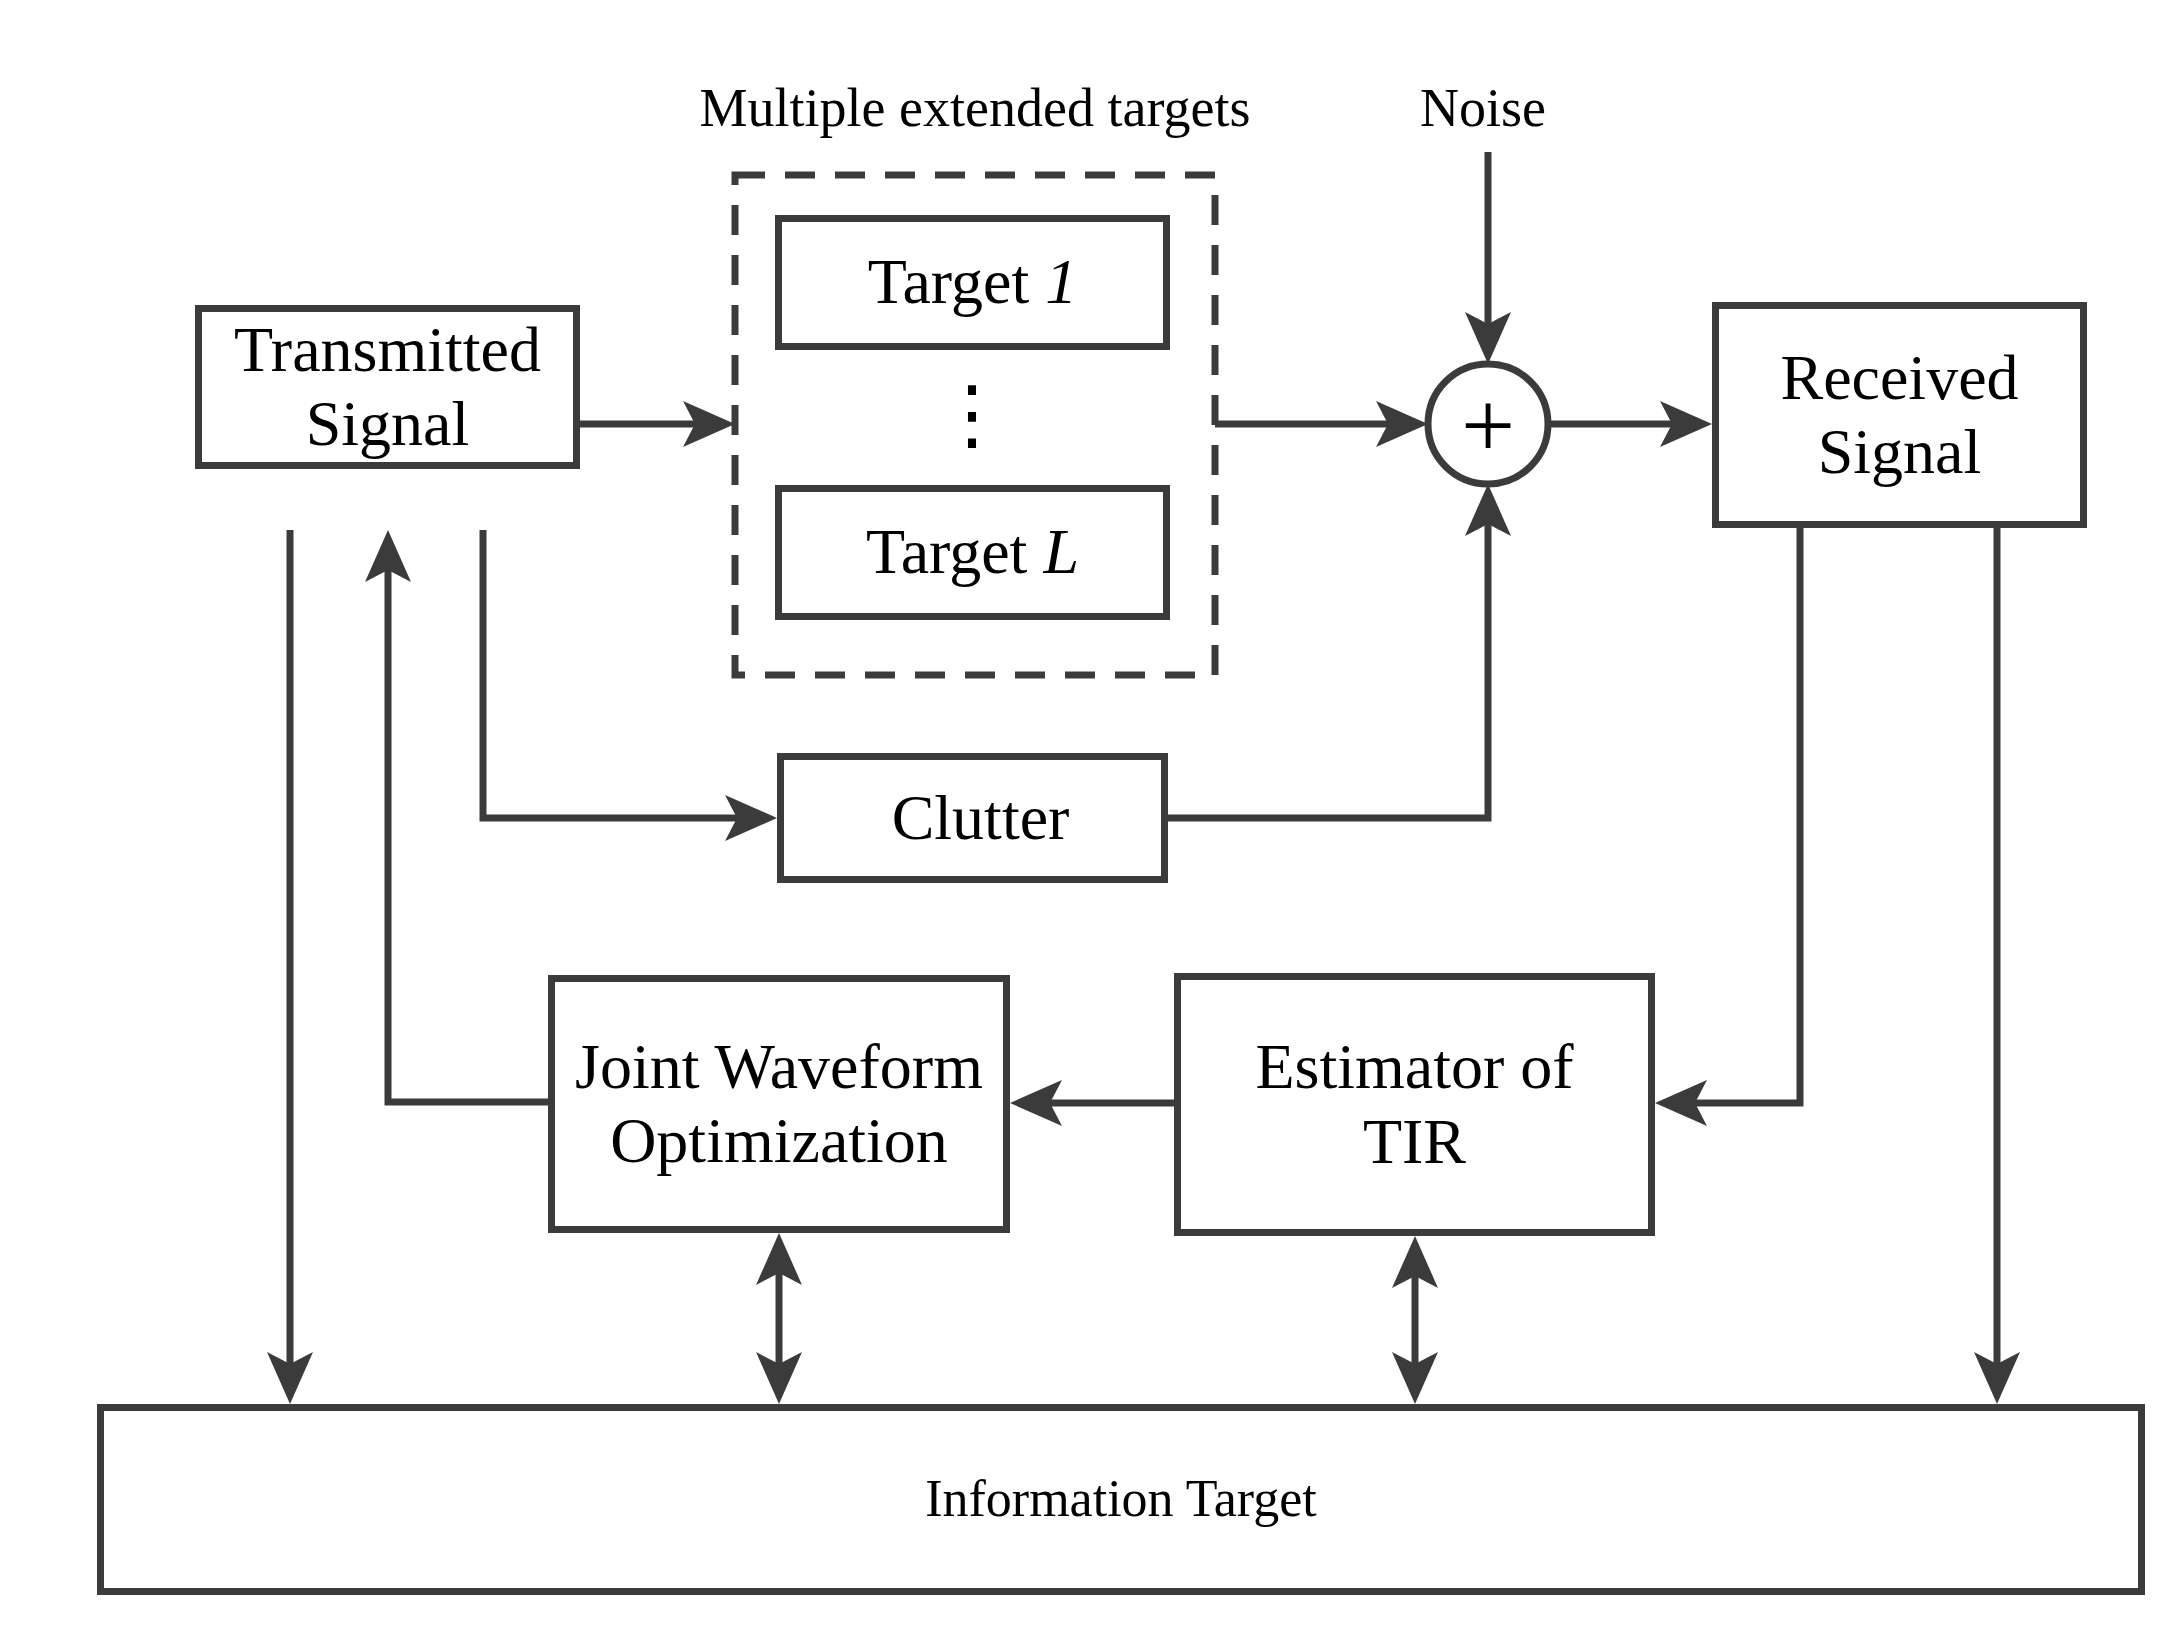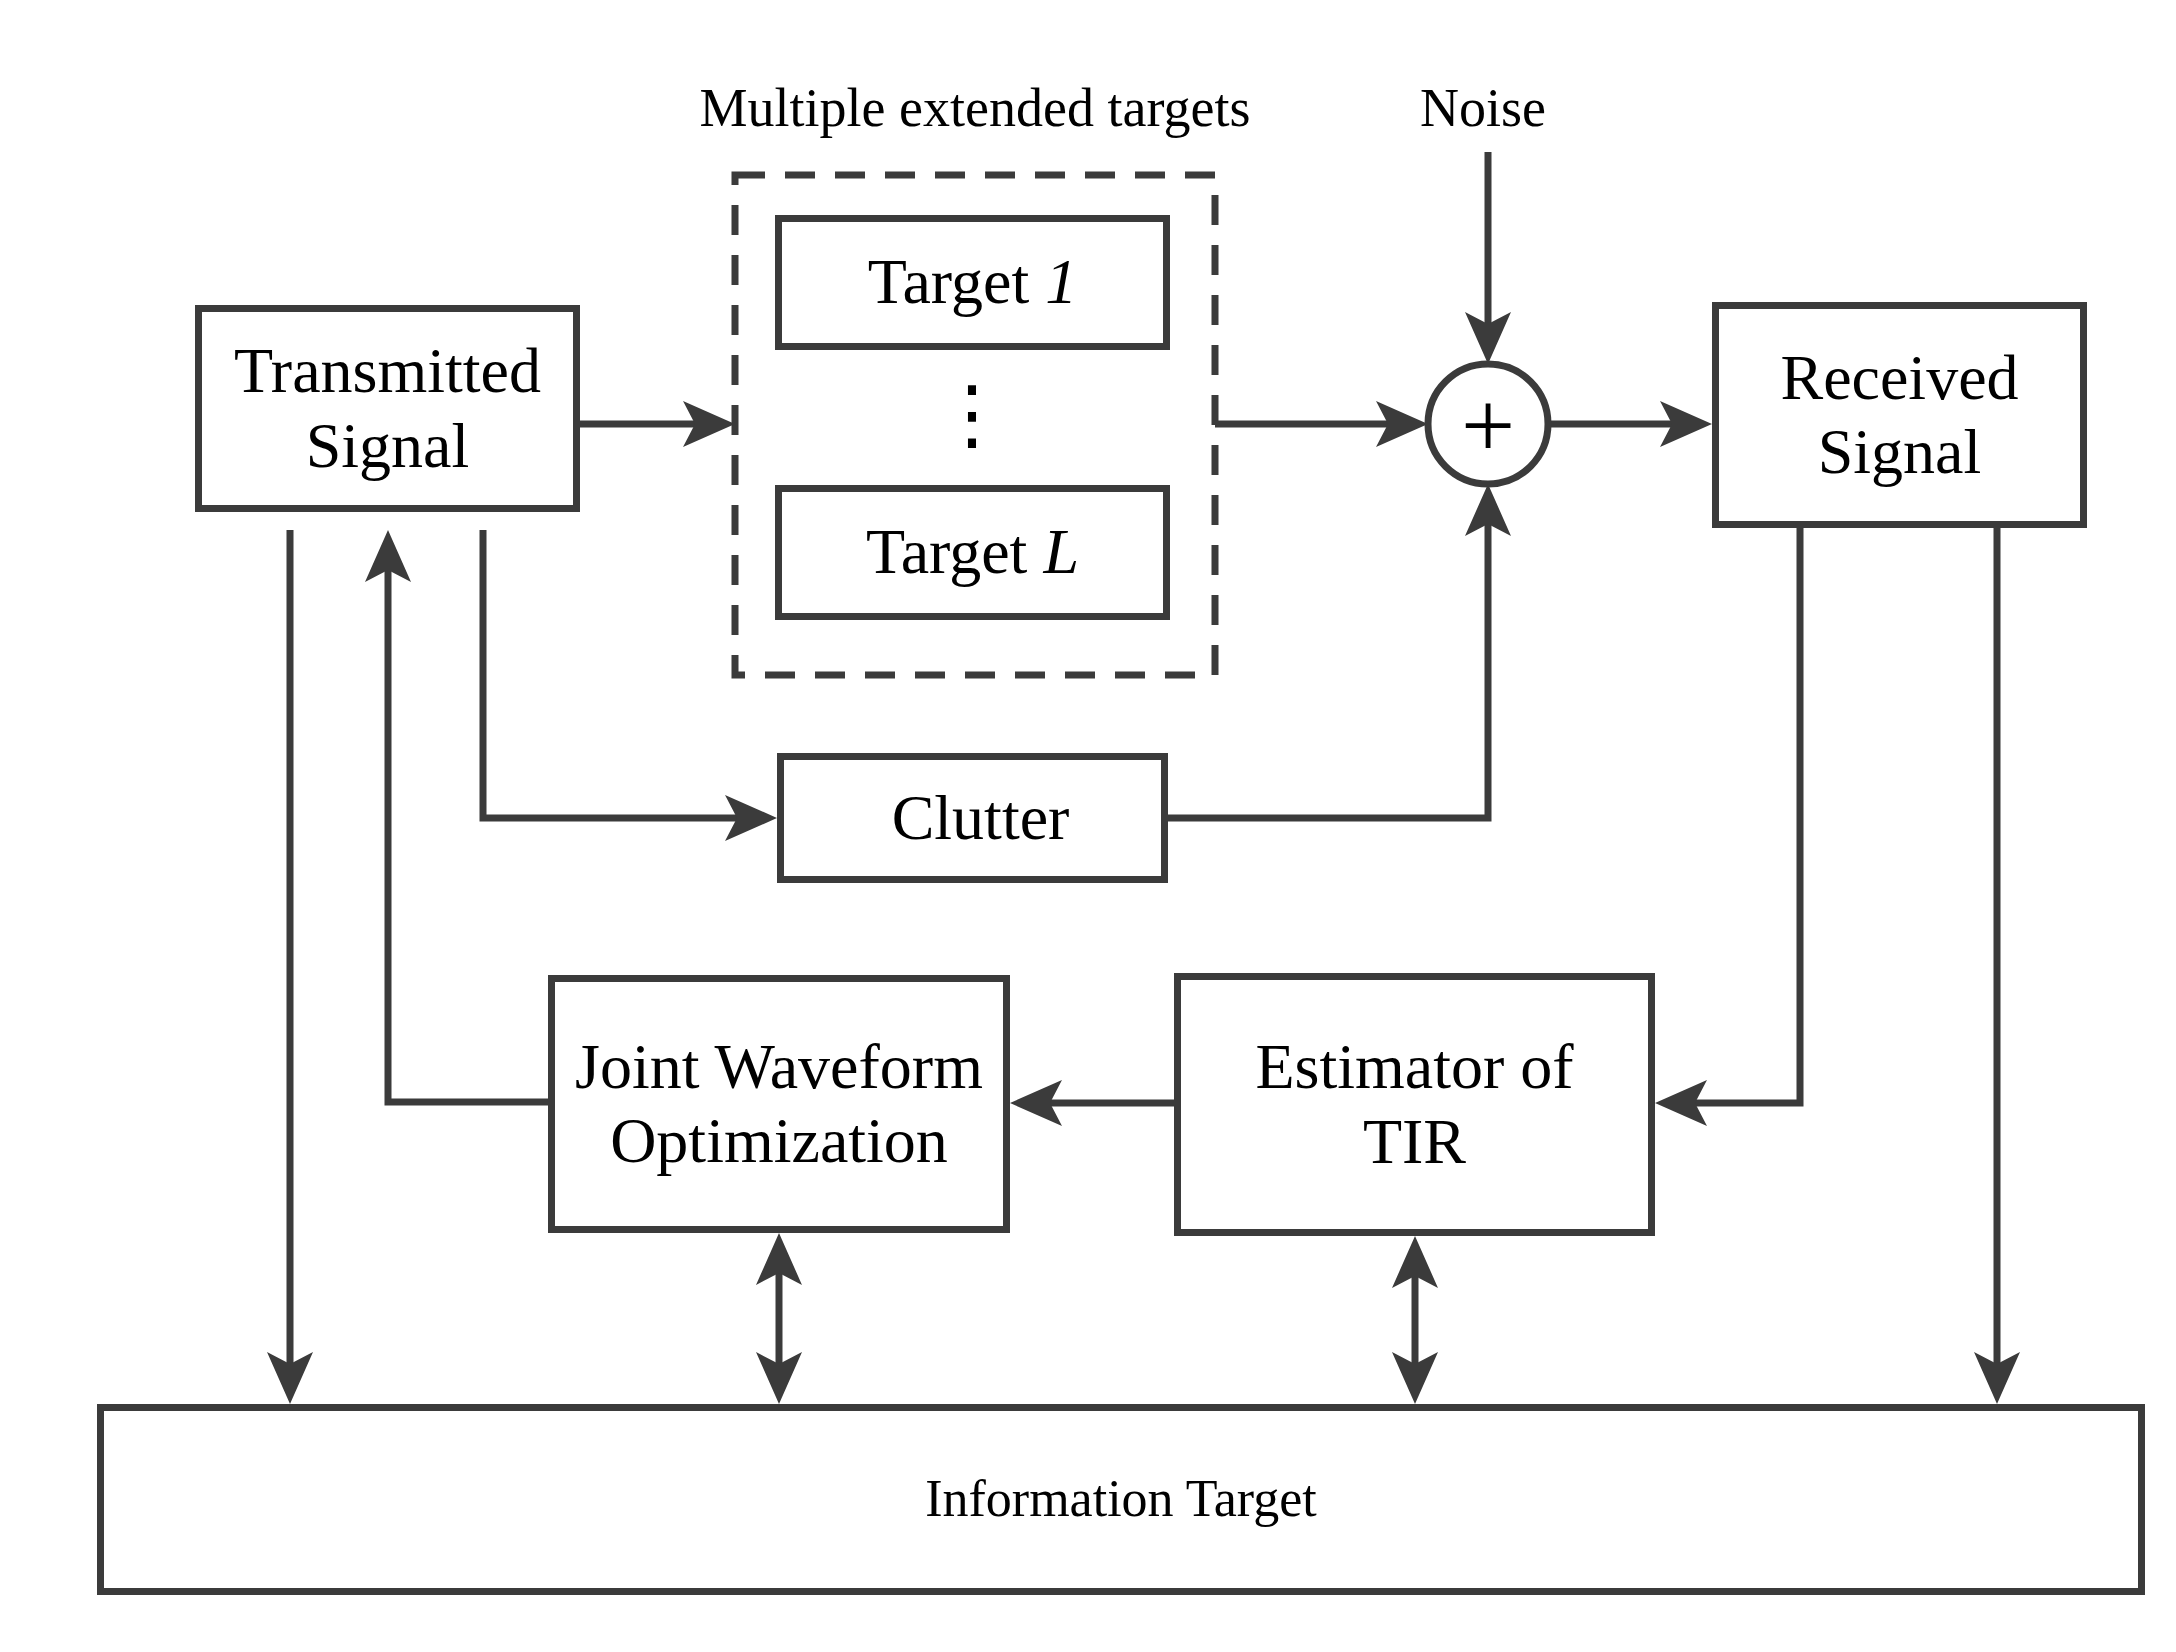--- a/index.html
+++ b/index.html
@@ -127,21 +127,21 @@
   </div>
 
   <div class="floating-label" style="left:600px;top:68px;width:750px;height:80px;">
     <span>Multiple extended targets</span>
   </div>
 
   <div class="plus-sign" style="left:1438px;top:374px;width:100px;height:100px;">+</div>
 
   <div class="ellipsis" style="left:930px;top:366px;width:84px;height:96px;">⋮</div>
 
-  <div class="box" style="left:195px;top:305px;width:385px;height:207px;">
+  <div class="box" style="left:195px;top:305px;width:385px;height:164px;">
     <span>Transmitted</span>
     <span>Signal</span>
   </div>
 
   <div class="box" style="left:775px;top:215px;width:395px;height:135px;">
     <span><span>Target </span><span class="italic">1</span></span>
   </div>
 
   <div class="box" style="left:775px;top:485px;width:395px;height:135px;">
     <span><span>Target </span><span class="italic">L</span></span>

